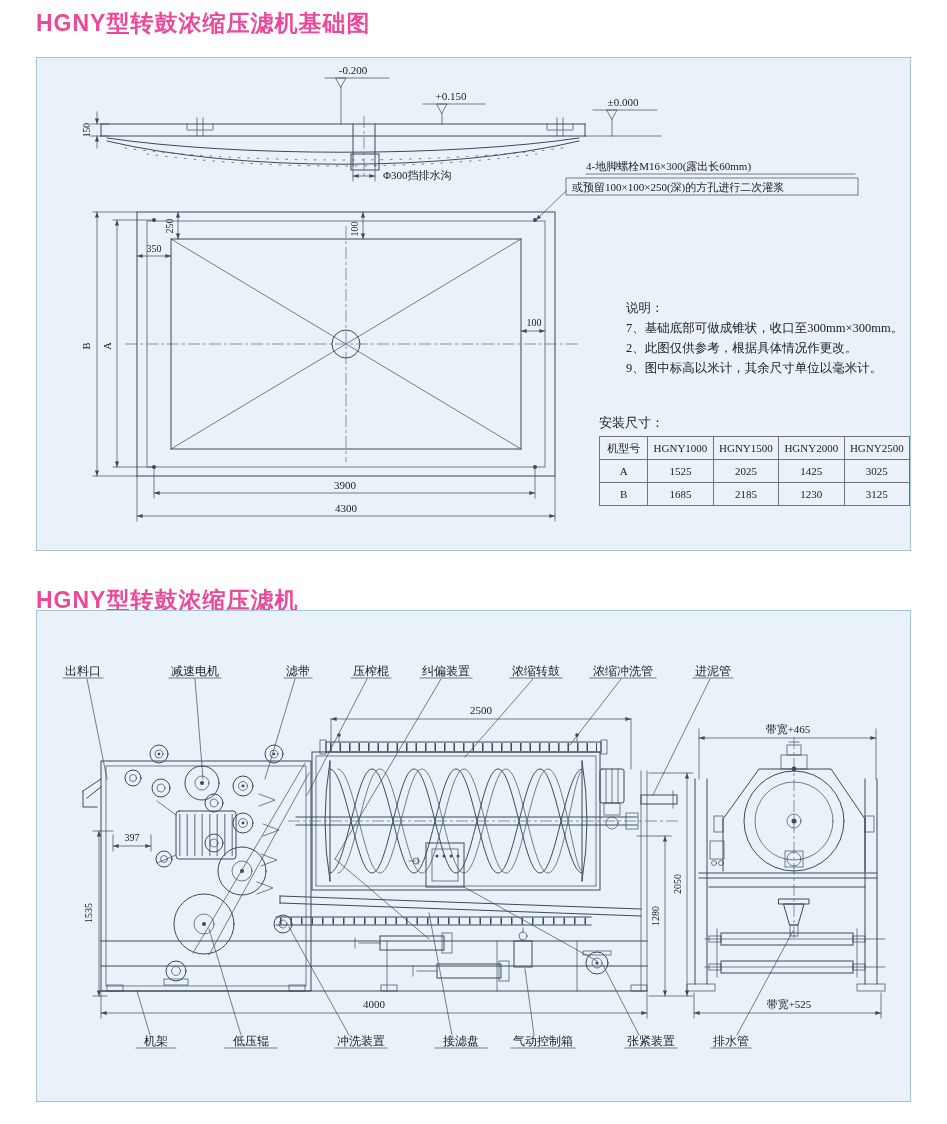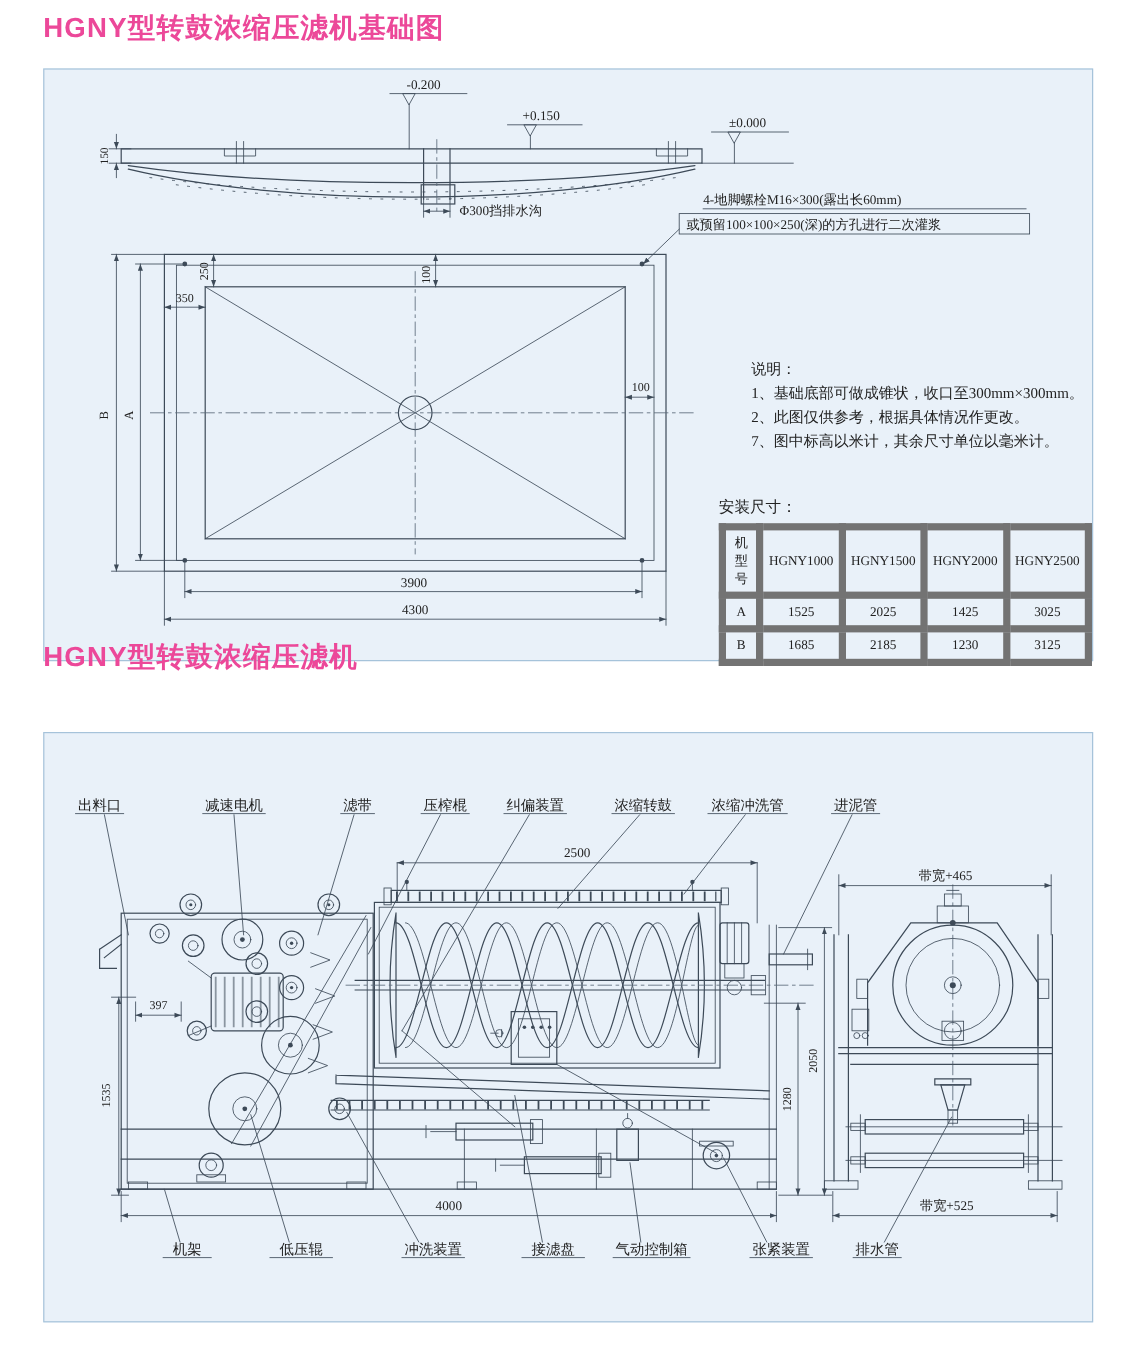--- a/index.html
+++ b/index.html
@@ -1,35 +1,35 @@
 <!DOCTYPE html>
 <html><head>
 <meta charset="utf-8">
 <style>
   html,body{margin:0;padding:0;background:#ffffff;}
   .page{position:relative;width:947px;height:1124px;background:#fff;overflow:hidden;
         font-family:"Liberation Sans","DejaVu Sans",sans-serif;}
   .sec-title{position:absolute;left:36px;margin:0;font-size:23px;font-weight:bold;
         color:#ec4899;letter-spacing:1px;font-family:"Liberation Sans","DejaVu Sans",sans-serif;}
-  #t1{top:8px;} #t2{top:532px;}
+  #t1{top:8px;} #t2{top:585px;}
   .panel{position:absolute;left:36px;width:873px;background:#e9f1f9;border:1px solid #a6c3da;}
   #p1{top:57px;height:492px;} #p2{top:610px;height:490px;}
   .panel svg{position:absolute;left:0;top:0;}
   .ln{stroke:#3d4a58;stroke-width:1;fill:none;stroke-linecap:square;}
   .thin{stroke-width:0.7;}
   .cl{stroke:#5a6a7a;stroke-width:0.7;fill:none;stroke-dasharray:12 3 3 3;}
   .stip{stroke-dasharray:1.5 8;}
   .tx{font-family:"Liberation Serif","DejaVu Serif",serif;fill:#222;stroke:none;}
   .dot{fill:#3d4a58;stroke:none;}
   .notes{position:absolute;left:589px;top:240px;width:310px;font-family:"Liberation Serif","DejaVu Serif",serif;
          font-size:12.5px;line-height:1.6;color:#222;}
   .tblwrap{position:absolute;left:562px;top:356px;font-family:"Liberation Serif","DejaVu Serif",serif;color:#222;}
   .tblcap{font-size:13px;margin-bottom:4px;}
   table.dim{border-collapse:collapse;}
-  table.dim th,table.dim td{border:6px solid #737373;font-weight:normal;font-size:11px;
+  table.dim th,table.dim td{border:1px solid #737373;font-weight:normal;font-size:11px;
         text-align:center;padding:3px 4px;height:16px;}
   table.dim th:first-child,table.dim td:first-child{width:56px;}
   table.dim th,table.dim td{width:58px;}
 </style>
 </head>
 <body>
 
 <div class="page">
 
   <h1 class="sec-title" id="t1">HGNY型转鼓浓缩压滤机基础图</h1>
@@ -129,23 +129,23 @@
         <text class="tx" x="308" y="431" font-size="11" text-anchor="middle">3900</text>
 
         <path class="ln thin" d="M100,418 V463 M518,418 V463"></path>
         <line class="ln thin" x1="100" y1="458" x2="518" y2="458" marker-start="url(#ar1)" marker-end="url(#ar1)"></line>
         <text class="tx" x="309" y="454" font-size="11" text-anchor="middle">4300</text>
       </g>
     </svg>
 
     <div class="notes">
       <div>说明：</div>
-      <div>1、基础底部可做成锥状，收口至300mm×300mm。</div>
+      <div>7、基础底部可做成锥状，收口至300mm×300mm。</div>
       <div>2、此图仅供参考，根据具体情况作更改。</div>
-      <div>7、图中标高以米计，其余尺寸单位以毫米计。</div>
+      <div>9、图中标高以米计，其余尺寸单位以毫米计。</div>
     </div>
 
     <div class="tblwrap">
       <div class="tblcap">安装尺寸：</div>
       <table class="dim">
         <tbody>
             <tr>
           <th>机型号</th>
           <th>HGNY1000</th>
           <th>HGNY1500</th>

